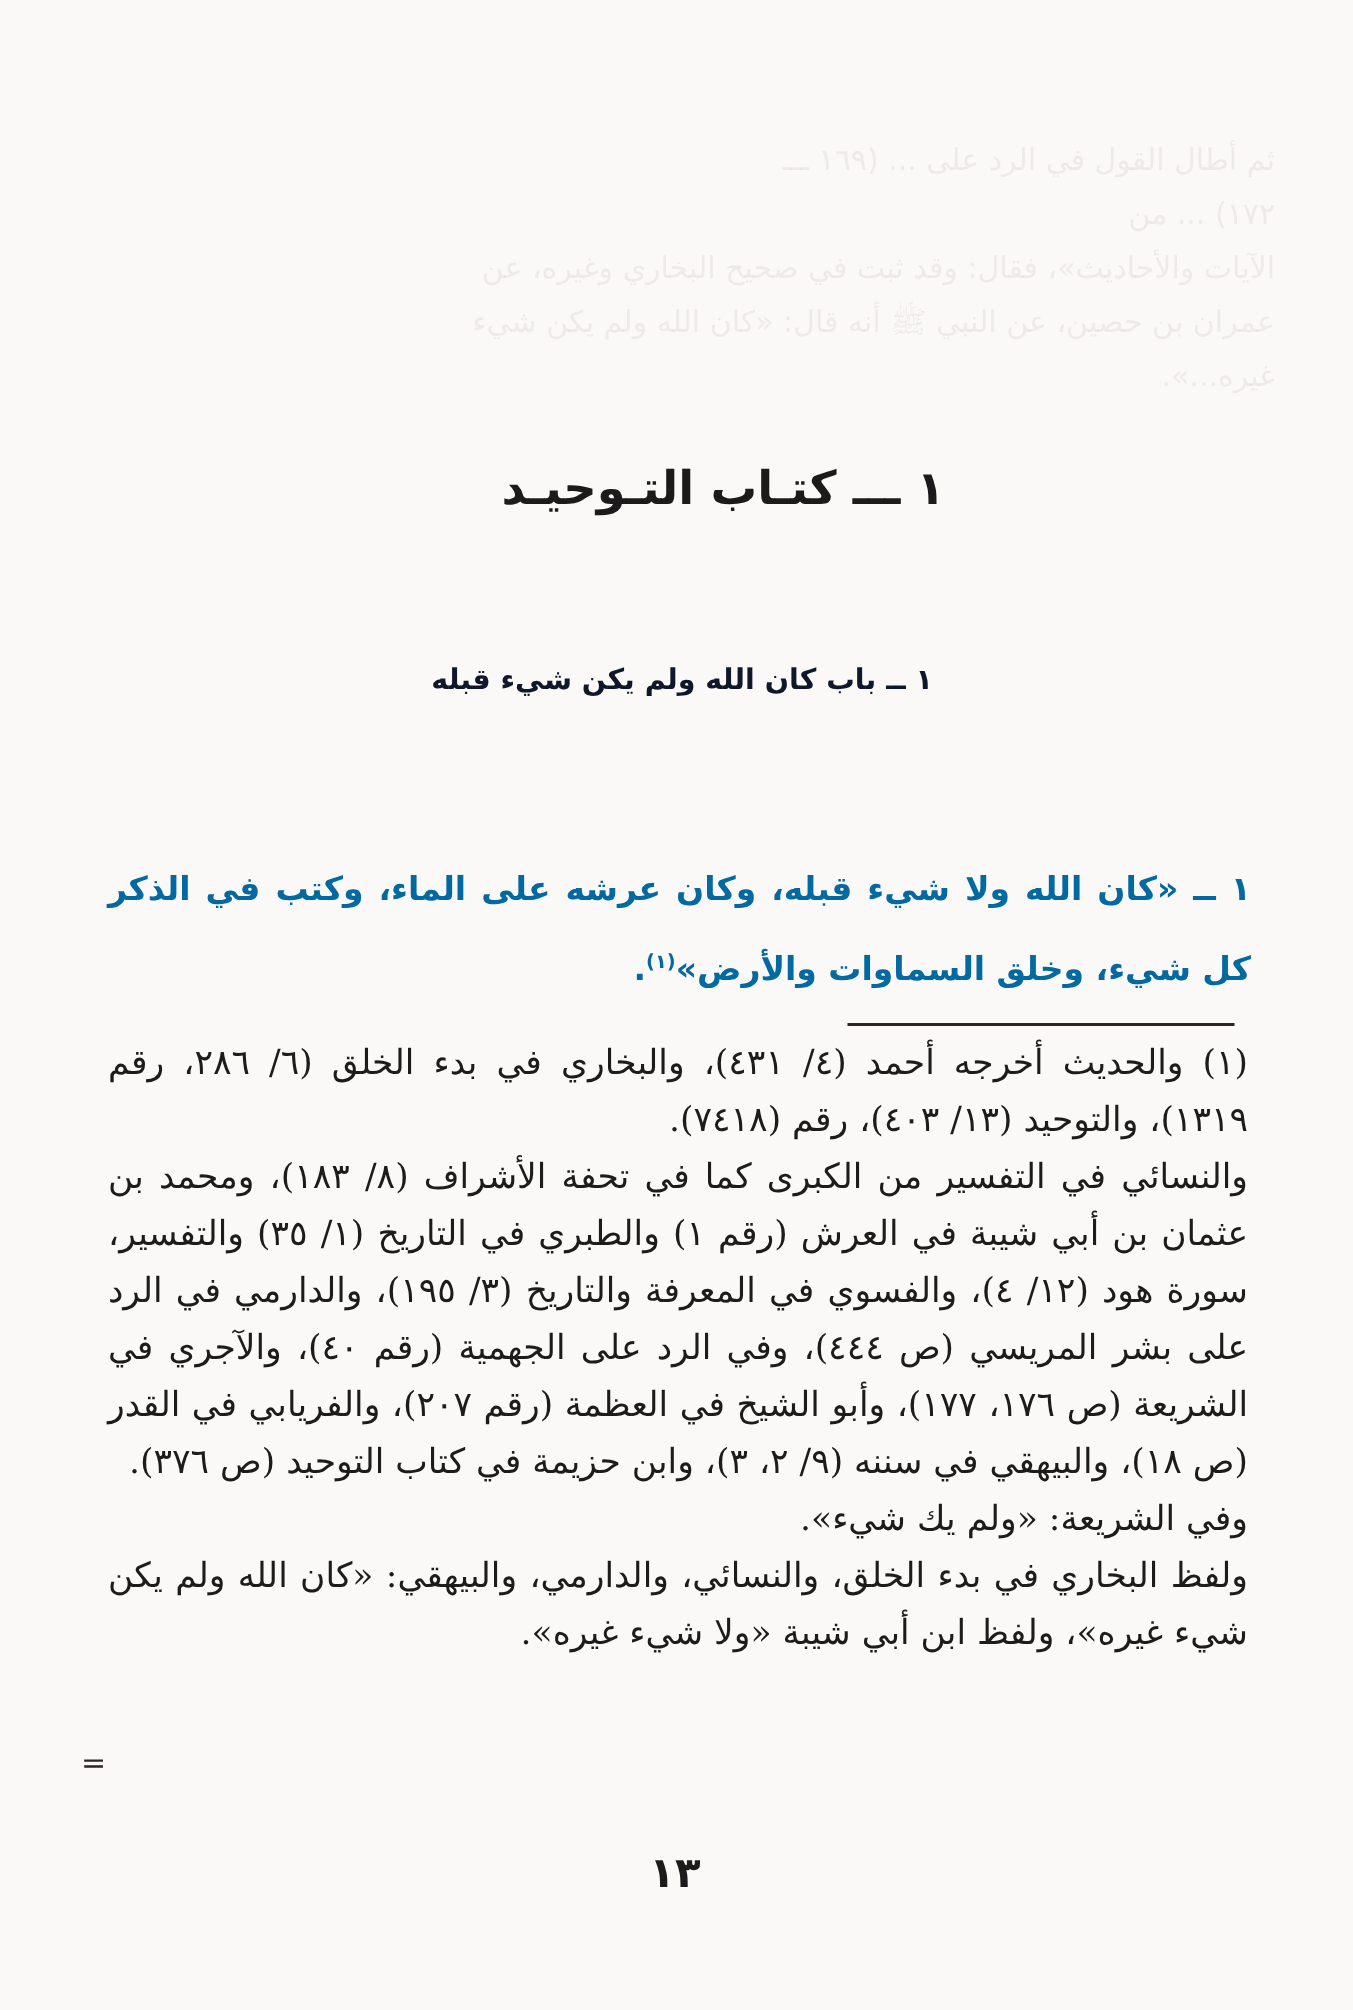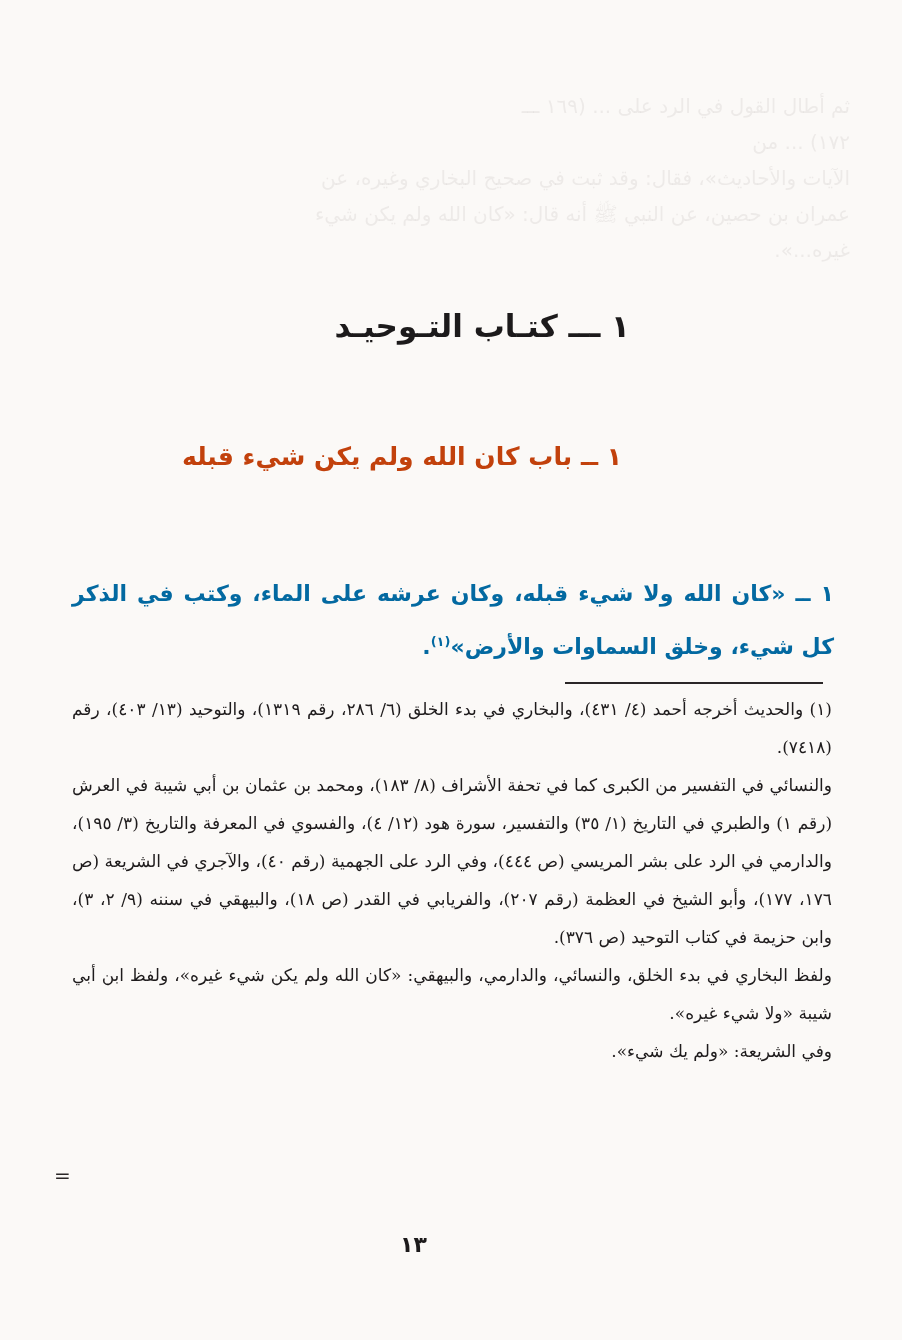--- a/index.html
+++ b/index.html
@@ -24,48 +24,48 @@
   }
   .book-title {
     position: absolute; top: 308px; left: 200px; width: 430px;
     text-align: right; font-family: "DejaVu Sans", sans-serif;
     font-weight: bold; font-size: 31px; letter-spacing: 2px;
     color: #1c1a1b;
   }
   .chapter-title {
     position: absolute; top: 442px; left: 180px; width: 442px;
     text-align: right; font-family: "DejaVu Sans", sans-serif;
-    font-weight: bold; font-size: 25px; color: #c2410c;
+    font-weight: bold; font-size: 19px; color: #0f172a;
   }
   .hadith {
     position: absolute; top: 570px; left: 72px; width: 762px;
     text-align: justify; text-align-last: right;
     font-family: "DejaVu Sans", sans-serif; font-weight: bold;
     font-size: 22px; line-height: 48px; color: #0369a1;
   }
   .hadith sup { font-size: 13px; }
   .fn-rule {
     position: absolute; top: 682px; left: 565px; width: 258px; height: 2px;
     background: #2a2627;
   }
   .footnotes {
     position: absolute; top: 690px; left: 72px; width: 760px;
-    font-size: 17px; line-height: 38px; color: #1e1b1c;
+    font-size: 23px; line-height: 38px; color: #1e1b1c;
   }
   .fn-para { margin: 0; text-align: justify; text-align-last: right; }
   .fn-para.first { padding-right: 0; }
   .cont-mark {
     position: absolute; top: 1163px; left: 54px;
     font-size: 20px; font-family: "DejaVu Sans", sans-serif; color: #2a2627;
     direction: ltr;
   }
   .page-num {
     position: absolute; top: 1232px; left: 400px; width: 100px;
-    text-align: left; font-family: "DejaVu Sans", sans-serif;
-    font-weight: bold; font-size: 22px; color: #1c1a1b;
+    text-align: center; font-family: "DejaVu Sans", sans-serif;
+    font-weight: bold; font-size: 28px; color: #1c1a1b;
   }
 </style>
 </head>
 <body>
 
 <div class="bleed" style="top:88px;">
   <div>ثم أطال القول في الرد على ... (١٦٩ ـــ</div>
   <div>١٧٢) ... من</div>
   <div>الآيات والأحاديث»، فقال: وقد ثبت في صحيح البخاري وغيره، عن</div>
   <div>عمران بن حصين، عن النبي ﷺ أنه قال: «كان الله ولم يكن شيء</div>
@@ -80,20 +80,20 @@
 
   <div class="hadith">
     <span>١ ــ «كان الله ولا شيء قبله، وكان عرشه على الماء، وكتب في الذكر كل شيء، وخلق السماوات والأرض»</span><sup>(١)</sup><span>.</span>
   </div>
 
   <div class="fn-rule"></div>
 
   <div class="footnotes">
     <p class="fn-para first">(١) والحديث أخرجه أحمد (٤/ ٤٣١)، والبخاري في بدء الخلق (٦/ ٢٨٦، رقم ١٣١٩)، والتوحيد (١٣/ ٤٠٣)، رقم (٧٤١٨).</p>
     <p class="fn-para">والنسائي في التفسير من الكبرى كما في تحفة الأشراف (٨/ ١٨٣)، ومحمد بن عثمان بن أبي شيبة في العرش (رقم ١) والطبري في التاريخ (١/ ٣٥) والتفسير، سورة هود (١٢/ ٤)، والفسوي في المعرفة والتاريخ (٣/ ١٩٥)، والدارمي في الرد على بشر المريسي (ص ٤٤٤)، وفي الرد على الجهمية (رقم ٤٠)، والآجري في الشريعة (ص ١٧٦، ١٧٧)، وأبو الشيخ في العظمة (رقم ٢٠٧)، والفريابي في القدر (ص ١٨)، والبيهقي في سننه (٩/ ٢، ٣)، وابن حزيمة في كتاب التوحيد (ص ٣٧٦).</p>
+    <p class="fn-para">وفي الشريعة: «ولم يك شيء».</p>
     <p class="fn-para">ولفظ البخاري في بدء الخلق، والنسائي، والدارمي، والبيهقي: «كان الله ولم يكن شيء غيره»، ولفظ ابن أبي شيبة «ولا شيء غيره».</p>
-    <p class="fn-para">وفي الشريعة: «ولم يك شيء».</p>
   </div>
 
   <div class="cont-mark">=</div>
 
   <div class="page-num">١٣</div>
 </div>
 
 </body></html>

